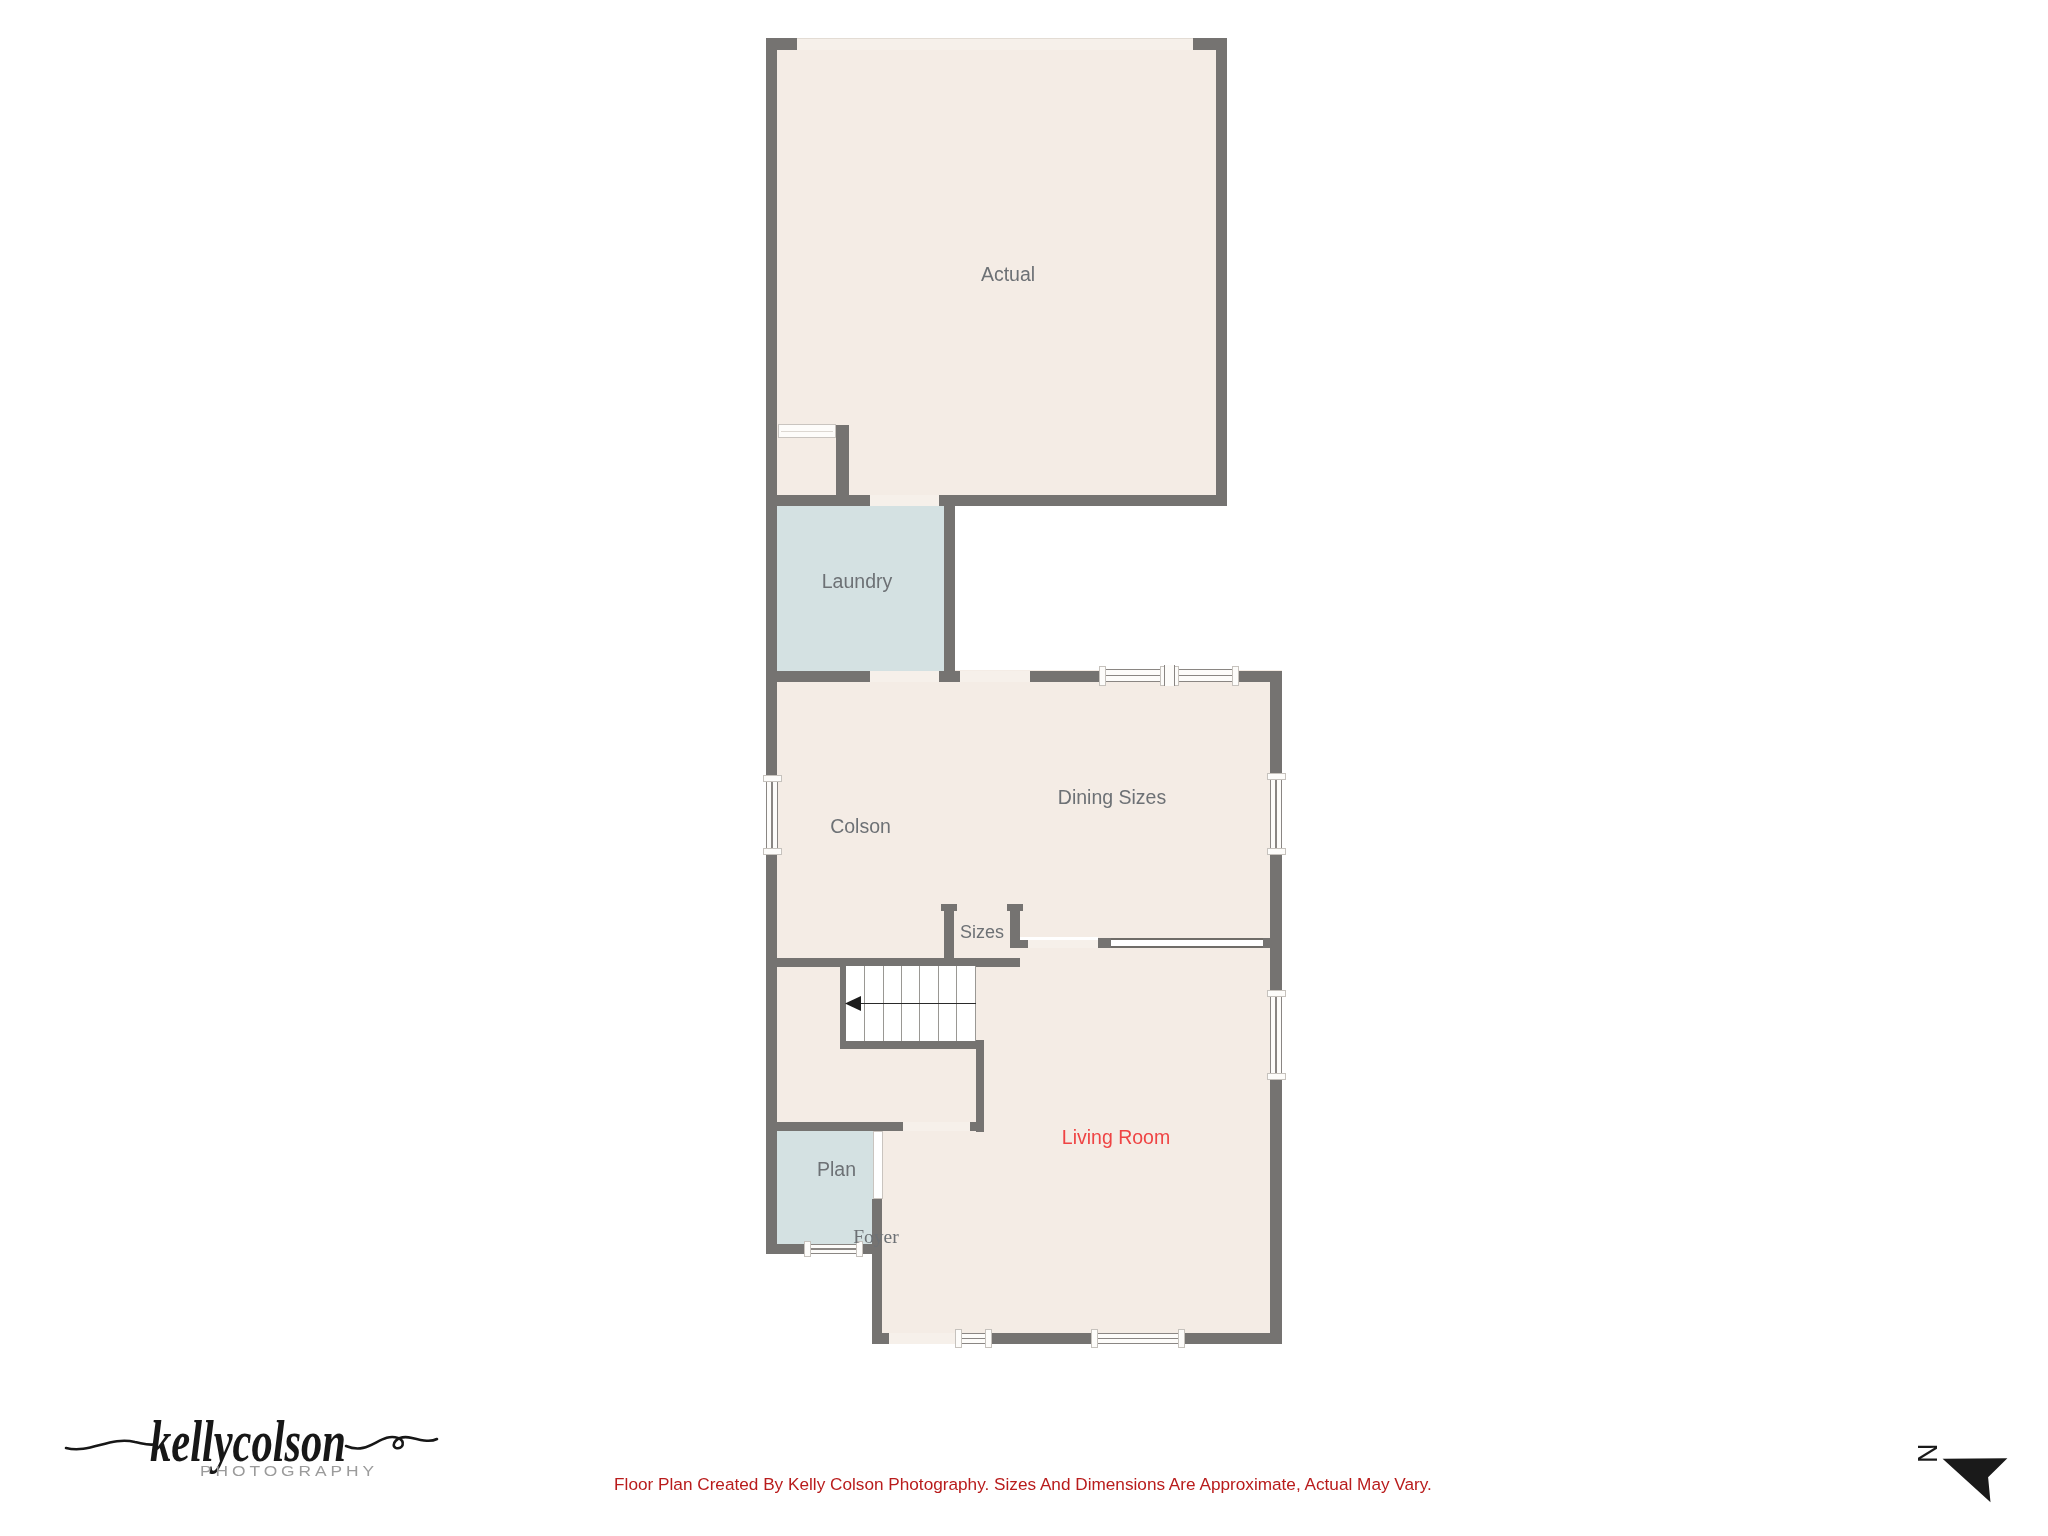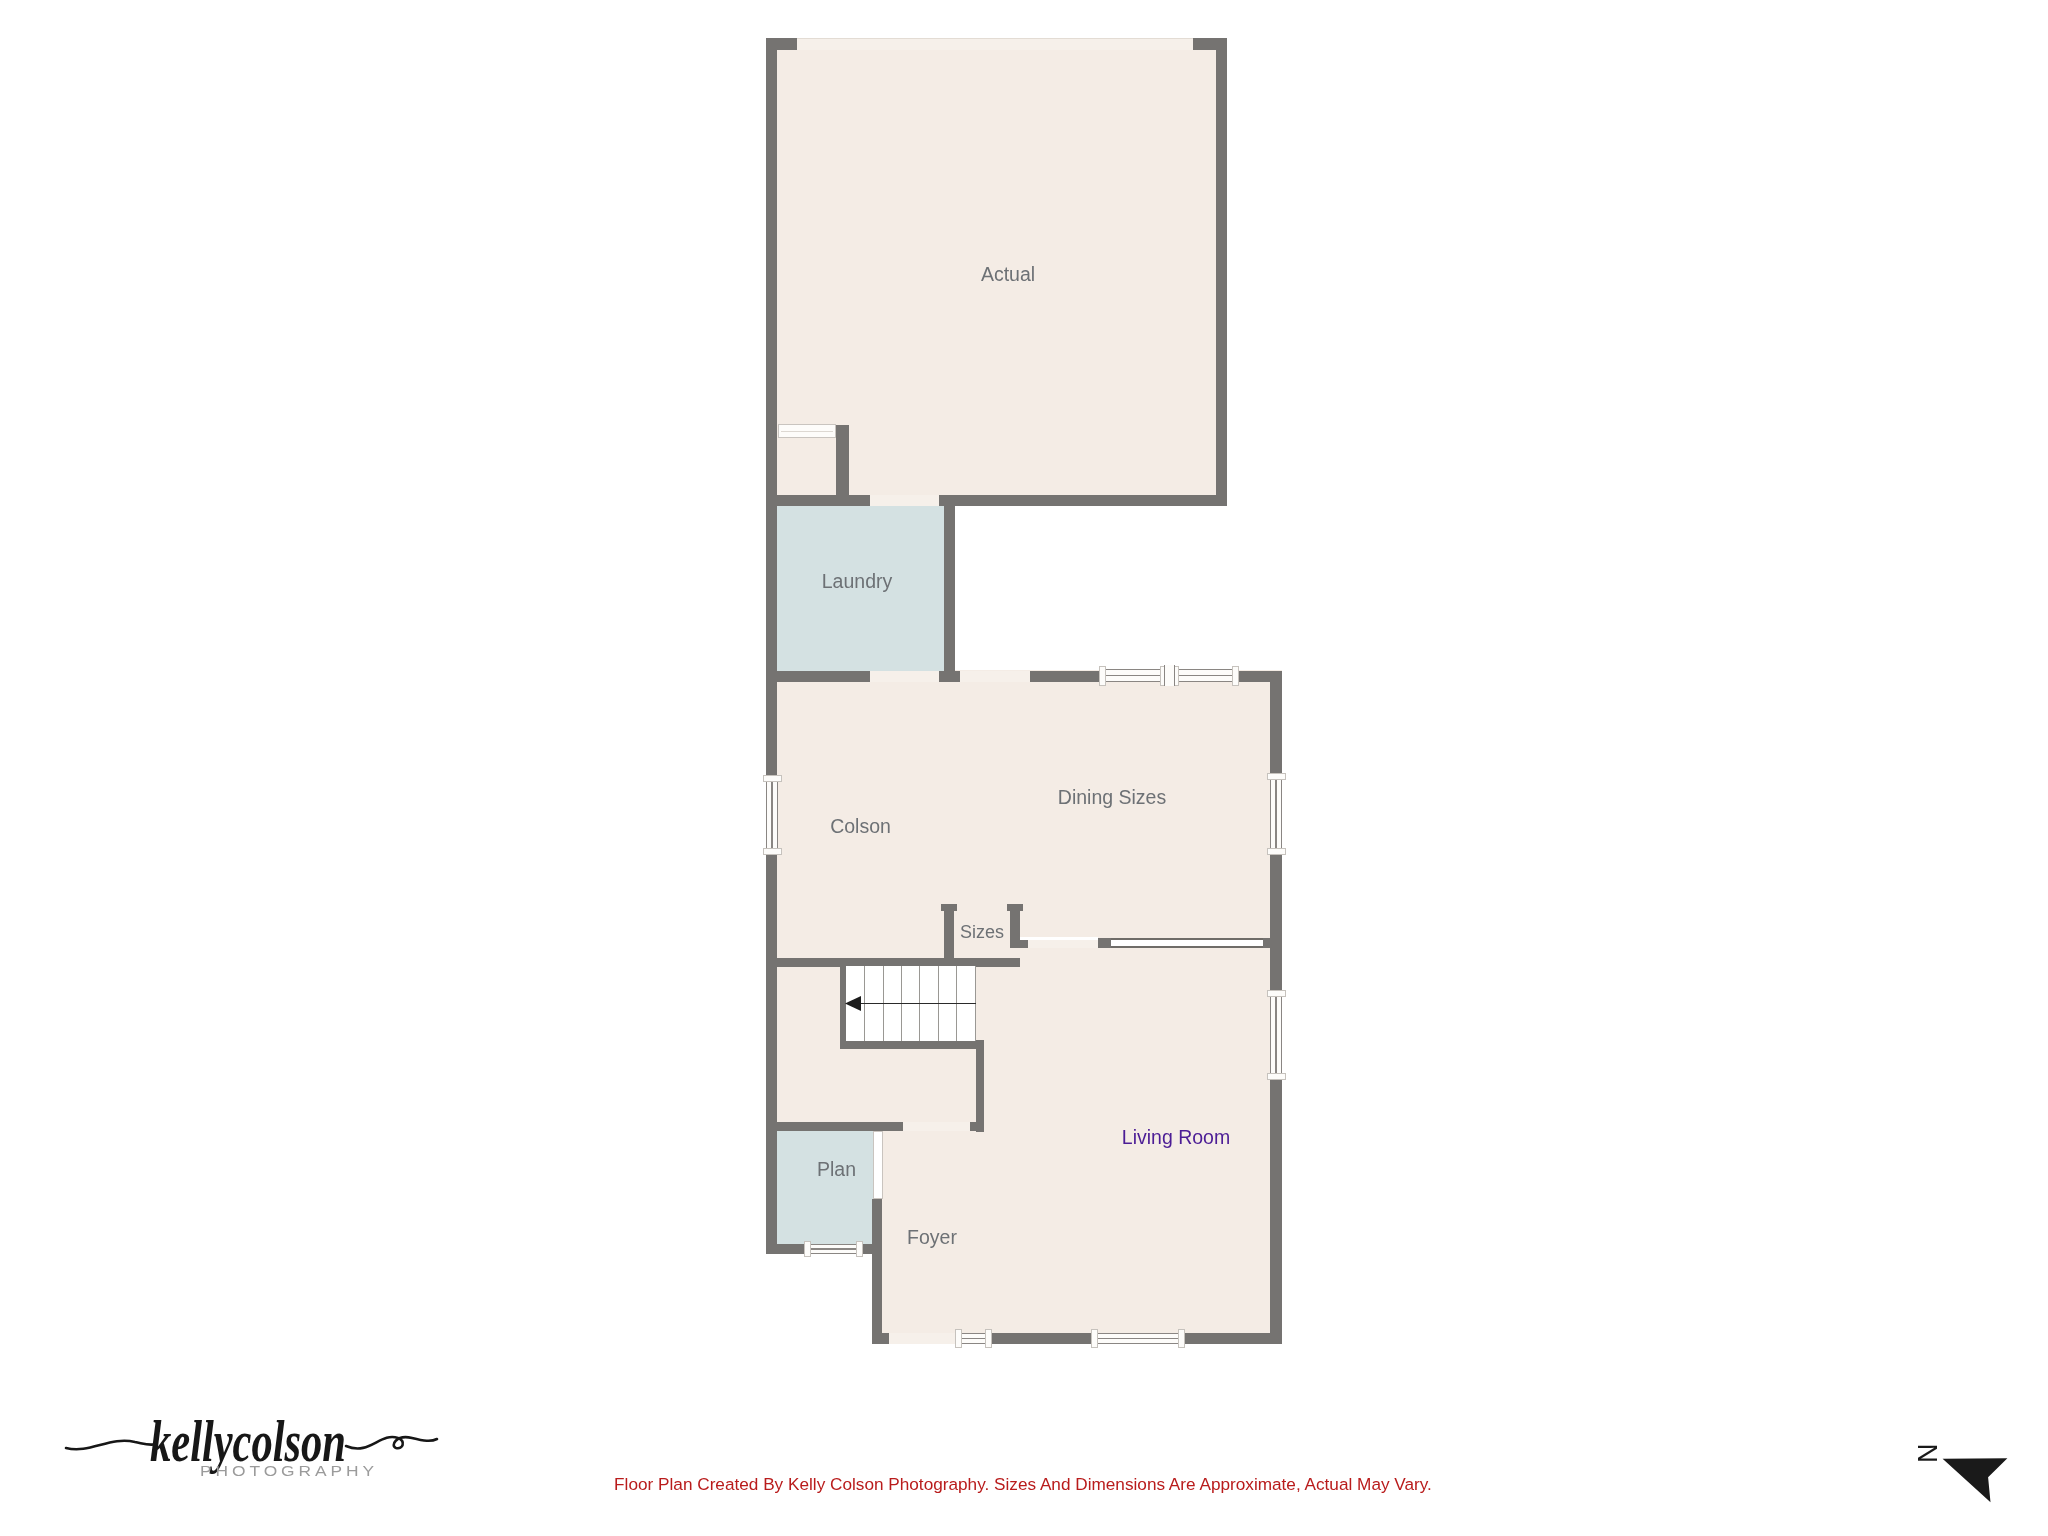--- a/index.html
+++ b/index.html
@@ -106,23 +106,23 @@
 <div style="position:absolute;left:852px;top:1002.7px;width:123.5px;height:1.6px;background:#2a2a2a;"></div>
 <svg style="position:absolute;left:845px;top:996px;" width="18" height="15" viewBox="0 0 18 15">
       <polygon points="0,7.5 16,0 16,15" fill="#1c1c1c"></polygon>
     </svg>
 
 <div style="position:absolute;left:1008px;top:274px;transform:translate(-50%,-50%);font-family:'Liberation Sans',sans-serif;font-size:19.5px;color:#6d7175;white-space:nowrap;">Actual</div>
 <div style="position:absolute;left:857px;top:580.5px;transform:translate(-50%,-50%);font-family:'Liberation Sans',sans-serif;font-size:19.5px;color:#6d7175;white-space:nowrap;">Laundry</div>
 <div style="position:absolute;left:860.5px;top:826px;transform:translate(-50%,-50%);font-family:'Liberation Sans',sans-serif;font-size:19.5px;color:#6d7175;white-space:nowrap;">Colson</div>
 <div style="position:absolute;left:1112px;top:797px;transform:translate(-50%,-50%);font-family:'Liberation Sans',sans-serif;font-size:19.5px;color:#6d7175;white-space:nowrap;">Dining Sizes</div>
 <div style="position:absolute;left:982px;top:931.5px;transform:translate(-50%,-50%);font-family:'Liberation Sans',sans-serif;font-size:18px;color:#6d7175;white-space:nowrap;">Sizes</div>
-<div style="position:absolute;left:1176px;top:1137px;transform:translate(-50%,-50%);font-family:'Liberation Sans',sans-serif;font-size:19.5px;color:#4c1d95;white-space:nowrap;">Living Room</div>
+<div style="position:absolute;left:1116px;top:1137px;transform:translate(-50%,-50%);font-family:'Liberation Sans',sans-serif;font-size:19.5px;color:#ef4444;white-space:nowrap;">Living Room</div>
 <div style="position:absolute;left:836.5px;top:1168.5px;transform:translate(-50%,-50%);font-family:'Liberation Sans',sans-serif;font-size:19.5px;color:#6d7175;white-space:nowrap;">Plan</div>
-<div style="position:absolute;left:932px;top:1236.5px;transform:translate(-50%,-50%);font-family:Liberation Sans, sans-serif;font-size:19.5px;color:#6d7175;white-space:nowrap;">Foyer</div>
+<div style="position:absolute;left:876px;top:1236.5px;transform:translate(-50%,-50%);font-family:Liberation Serif, serif;font-size:19.5px;color:#6d7175;white-space:nowrap;">Foyer</div>
 
 <div style="position:absolute;left:1023px;top:1484px;transform:translate(-50%,-50%);font-family:'Liberation Sans',sans-serif;font-size:17.2px;color:#b91c1c;white-space:nowrap;">Floor Plan Created By Kelly Colson Photography. Sizes And Dimensions Are Approximate, Actual May Vary.</div>
 
 <svg style="position:absolute;left:50px;top:1380px;" width="400" height="120" viewBox="0 0 400 120">
 <path d="M16,68 C40,74 60,56 85,62 C95,64 100,66 106,64" fill="none" stroke="#171717" stroke-width="2.6" stroke-linecap="round"></path>
 <text x="100" y="81" font-family="'Liberation Serif',serif" font-style="italic" font-weight="bold" font-size="60" fill="#171717" textLength="196" lengthAdjust="spacingAndGlyphs">kellycolson</text>
 <path d="M296,66 C320,76 330,52 348,58 C356,61 353,70 346,68 C340,66 346,54 362,58 C374,61 381,62 387,59" fill="none" stroke="#171717" stroke-width="2.6" stroke-linecap="round"></path>
 <text x="150" y="96" font-family="'Liberation Sans',sans-serif" font-size="15.5" fill="#9b9b9b" letter-spacing="3.5" textLength="178" lengthAdjust="spacingAndGlyphs">PHOTOGRAPHY</text>
 </svg>
 

